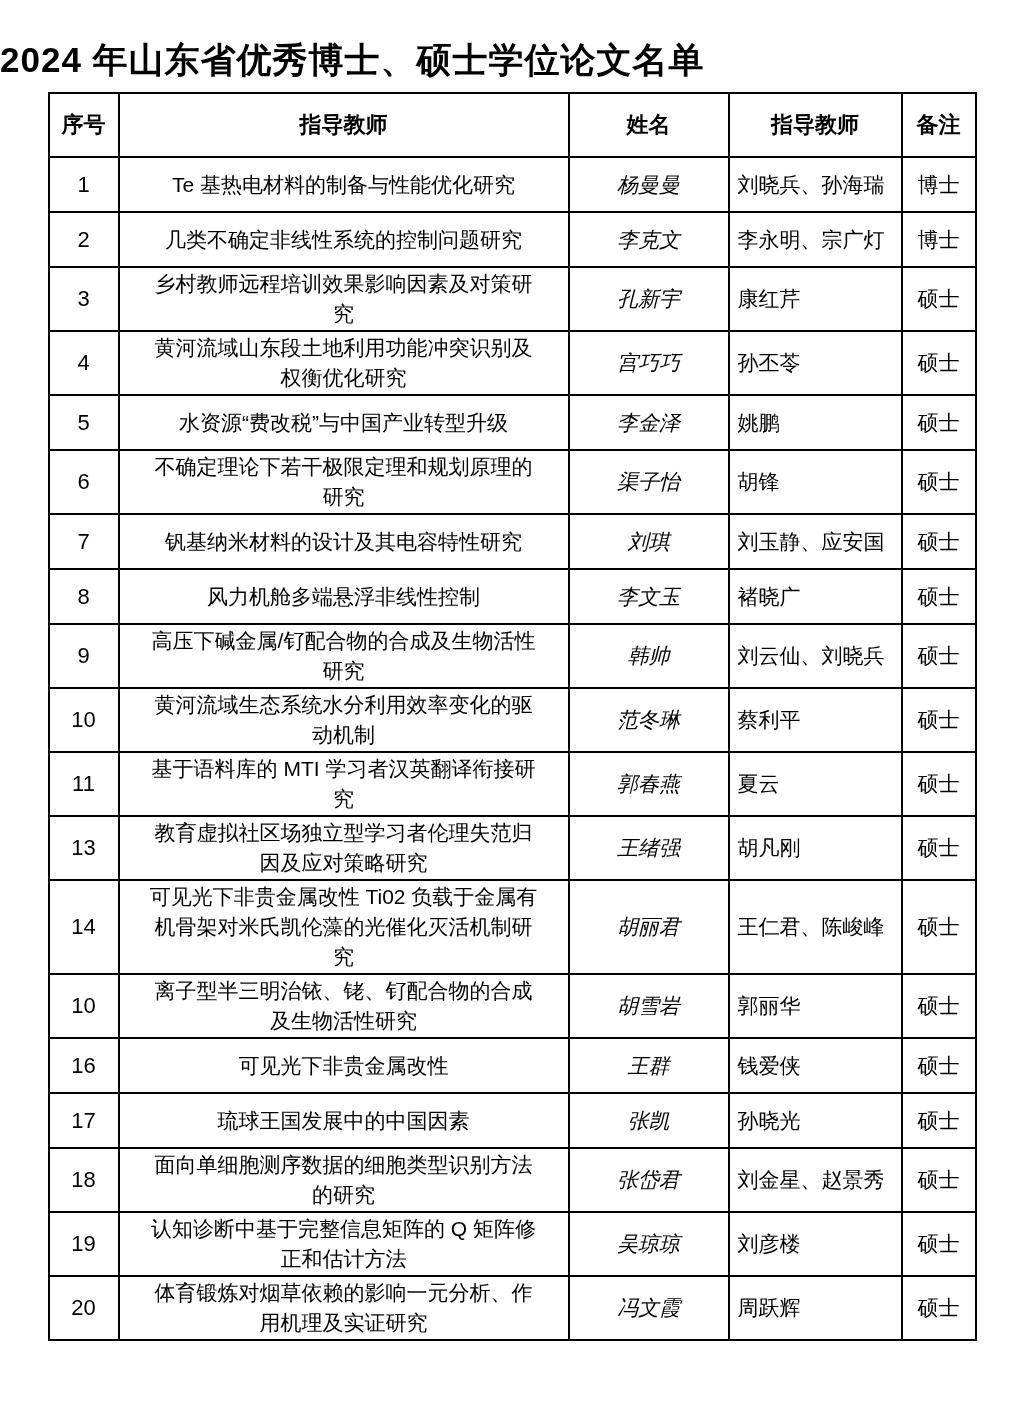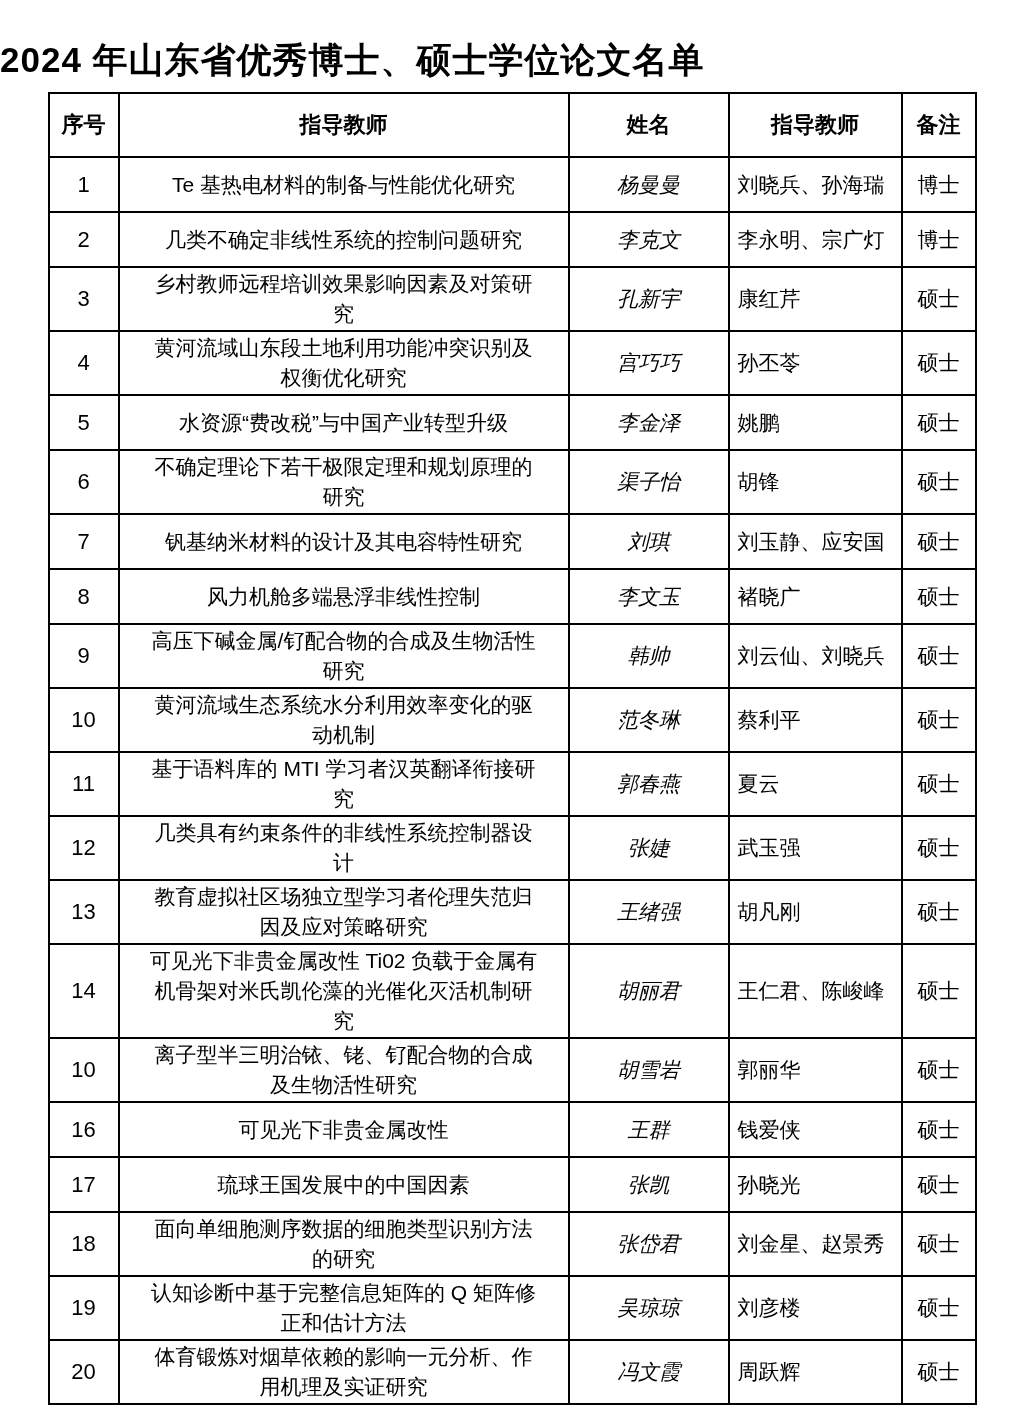--- a/index.html
+++ b/index.html
@@ -155,27 +155,20 @@
           <td class="cell-note">硕士</td>
         </tr>
         <tr>
           <td class="cell-no">11</td>
           <td class="cell-title">基于语料库的 MTI 学习者汉英翻译衔接研究</td>
           <td class="cell-name">郭春燕</td>
           <td class="cell-advisor">夏云</td>
           <td class="cell-note">硕士</td>
         </tr>
         <tr>
-          <td class="cell-no">12</td>
-          <td class="cell-title">几类具有约束条件的非线性系统控制器设计</td>
-          <td class="cell-name">张婕</td>
-          <td class="cell-advisor">武玉强</td>
-          <td class="cell-note">硕士</td>
-        </tr>
-        <tr>
           <td class="cell-no">13</td>
           <td class="cell-title">教育虚拟社区场独立型学习者伦理失范归因及应对策略研究</td>
           <td class="cell-name">王绪强</td>
           <td class="cell-advisor">胡凡刚</td>
           <td class="cell-note">硕士</td>
         </tr>
         <tr>
           <td class="cell-no">14</td>
           <td class="cell-title">可见光下非贵金属改性 Ti02 负载于金属有机骨架对米氏凯伦藻的光催化灭活机制研究</td>
           <td class="cell-name">胡丽君</td>

